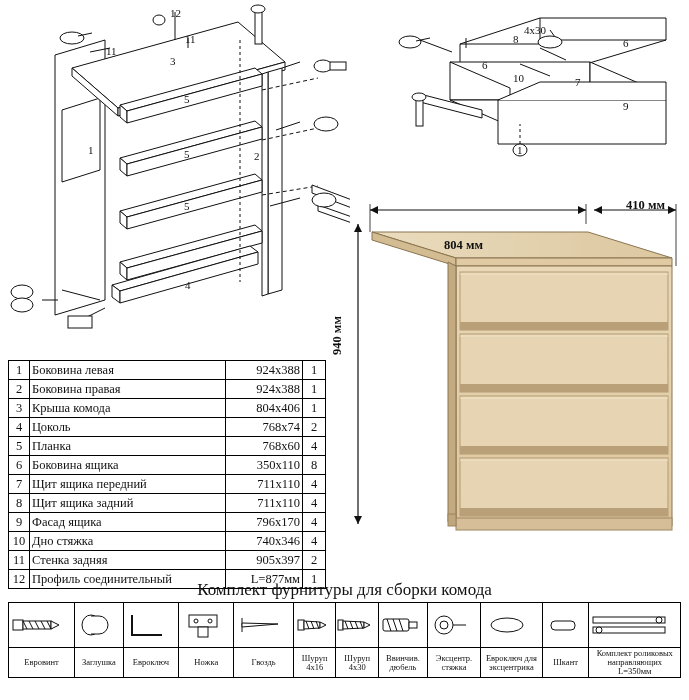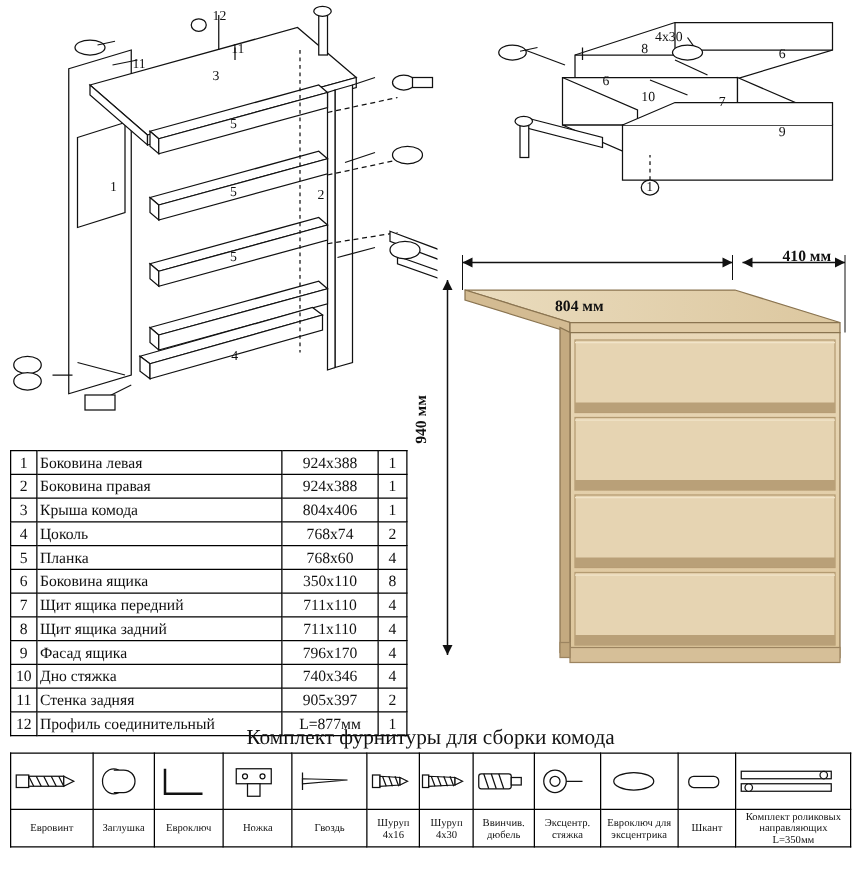--- a/index.html
+++ b/index.html
@@ -31,21 +31,21 @@
     font-size:12.5px;
   }
   #parts-table td{
     border:1px solid #000;
     padding:1px 2px;
     height:16px;
     line-height:16px;
   }
   #parts-table td.num{width:16px;text-align:center;}
   #parts-table td.name{text-align:left;}
-  #parts-table td.dim{width:72px;text-align:center;}
+  #parts-table td.dim{width:72px;text-align:right;}
   #parts-table td.qty{width:18px;text-align:center;}
 
   
   #hw-title{
     position:absolute;left:0;top:580px;width:689px;
     text-align:center;font-size:17px;
   }
   #hw-table{
     position:absolute;left:8px;top:602px;width:673px;
     border-collapse:collapse;

